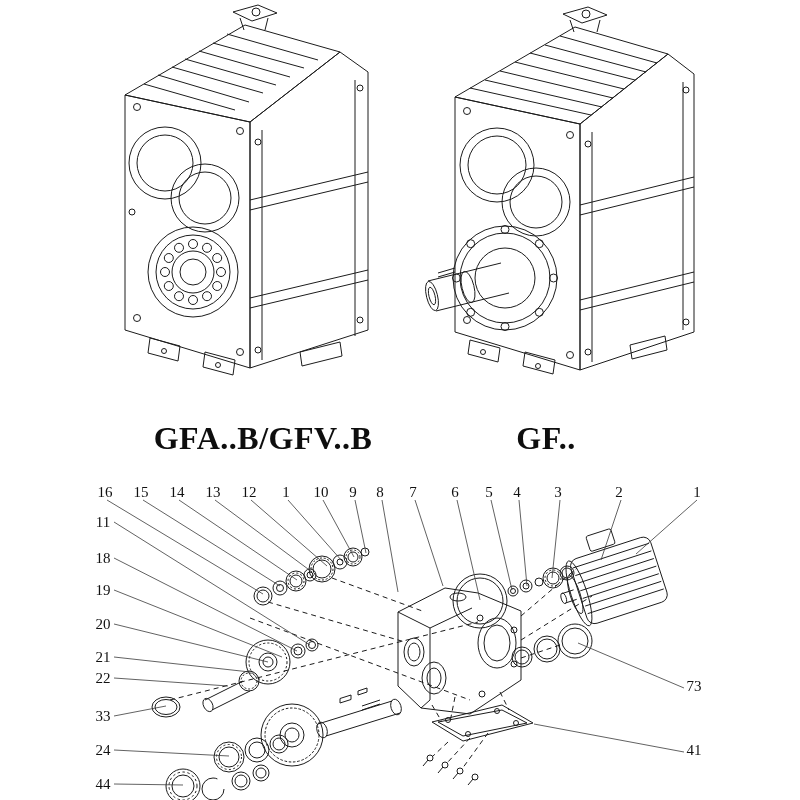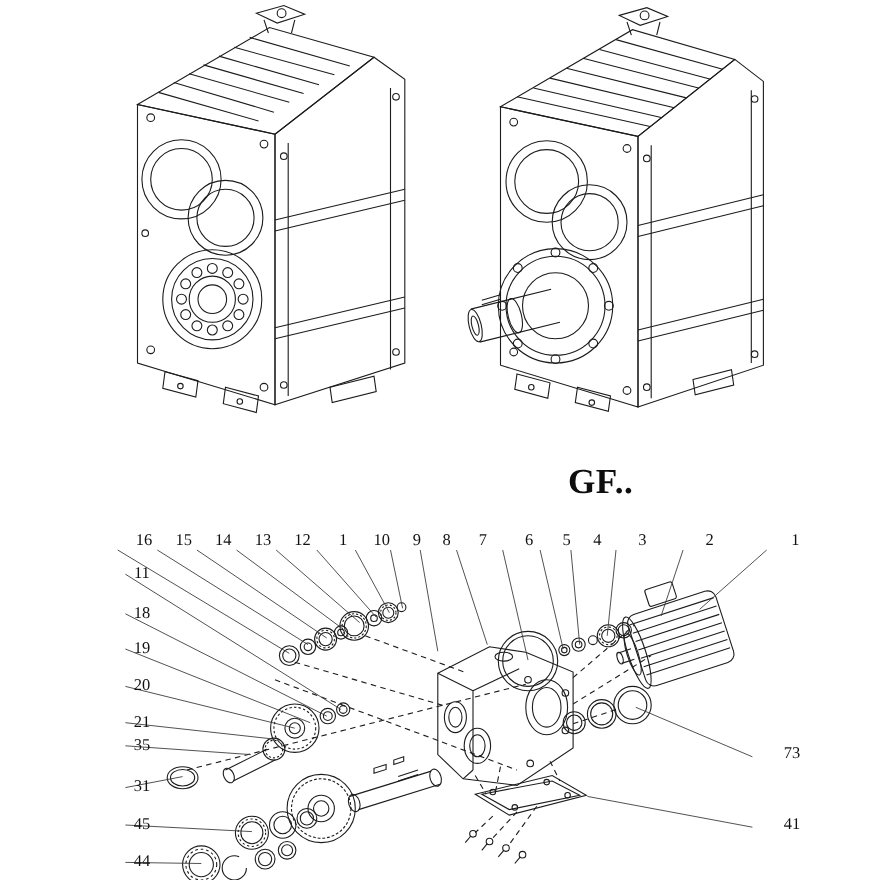--- a/index.html
+++ b/index.html
@@ -8,21 +8,21 @@
   svg.art{position:absolute;left:0;top:0;}
   svg.art *{vector-effect:non-scaling-stroke;}
   .draw path,.draw line,.draw circle,.draw ellipse,.draw rect{fill:none;stroke:#1c1c1c;stroke-width:1;}
   .teeth{fill:none;stroke:#2b2b2b;}
   .dash{fill:none;stroke:#666;stroke-width:0.8;stroke-dasharray:5 4;}
   .leader{fill:none;stroke:#3a3a3a;stroke-width:0.8;}
   .thin{stroke-width:0.7;}
   .label{position:absolute;transform:translate(-50%,-50%);font-weight:700;font-size:32px;
          color:#0e0e0e;letter-spacing:0.5px;white-space:nowrap;}
   .num{position:absolute;transform:translate(-50%,-50%);font-size:15px;color:#111;
-       font-family:"Liberation Serif", serif;margin-left:26px;}
+       font-family:"Liberation Serif", serif;}
 </style>
 </head>
 <body>
 
 <div class="page">
 
   <svg class="art" width="800" height="800" viewBox="0 0 800 800">
 
     <g class="draw">
 
@@ -281,20 +281,21 @@
       </g>
     </g>
 
     <g>
       <path class="leader" d="M107,500 L263,594 M143,500 L280,586 M179,500 L297,580 M215,500 L312,572 M251,500 L327,566 M288,500 L342,561 M323,500 L354,557 M355,500 L366,553 M382,500 L398,592 M415,500 L443,586 M457,500 L480,600 M491,500 L512,590 M519,500 L527,586 M560,500 L552,578 M621,500 L601,560 M697,500 L636,554"></path>
       <path class="leader" d="M114,522 L310,645 M114,558 L297,651 M114,590 L282,657 M114,624 L268,662 M114,657 L250,672 M114,678 L228,686 M114,716 L166,706 M114,750 L229,756 M114,784 L183,785"></path>
       <path class="leader" d="M684,688 L578,643 M684,752 L534,724"></path>
     </g>
   </svg>
 
+  <div class="label" style="left:263px;top:438px">GFA..B/GFV..B</div>
   <div class="label" style="left:546px;top:438px">GF..</div>
 
   <span class="num" style="left:105px;top:492px">16</span>
   <span class="num" style="left:141px;top:492px">15</span>
   <span class="num" style="left:177px;top:492px">14</span>
   <span class="num" style="left:213px;top:492px">13</span>
   <span class="num" style="left:249px;top:492px">12</span>
   <span class="num" style="left:286px;top:492px">1</span>
   <span class="num" style="left:321px;top:492px">10</span>
   <span class="num" style="left:353px;top:492px">9</span>
@@ -305,21 +306,21 @@
   <span class="num" style="left:517px;top:492px">4</span>
   <span class="num" style="left:558px;top:492px">3</span>
   <span class="num" style="left:619px;top:492px">2</span>
   <span class="num" style="left:697px;top:492px">1</span>
 
   <span class="num" style="left:103px;top:522px">11</span>
   <span class="num" style="left:103px;top:558px">18</span>
   <span class="num" style="left:103px;top:590px">19</span>
   <span class="num" style="left:103px;top:624px">20</span>
   <span class="num" style="left:103px;top:657px">21</span>
-  <span class="num" style="left:103px;top:678px">35</span>
-  <span class="num" style="left:103px;top:716px">31</span>
-  <span class="num" style="left:103px;top:750px">45</span>
+  <span class="num" style="left:103px;top:678px">22</span>
+  <span class="num" style="left:103px;top:716px">33</span>
+  <span class="num" style="left:103px;top:750px">24</span>
   <span class="num" style="left:103px;top:784px">44</span>
 
   <span class="num" style="left:694px;top:686px">73</span>
   <span class="num" style="left:694px;top:750px">41</span>
 
 </div>
 
 </body></html>

